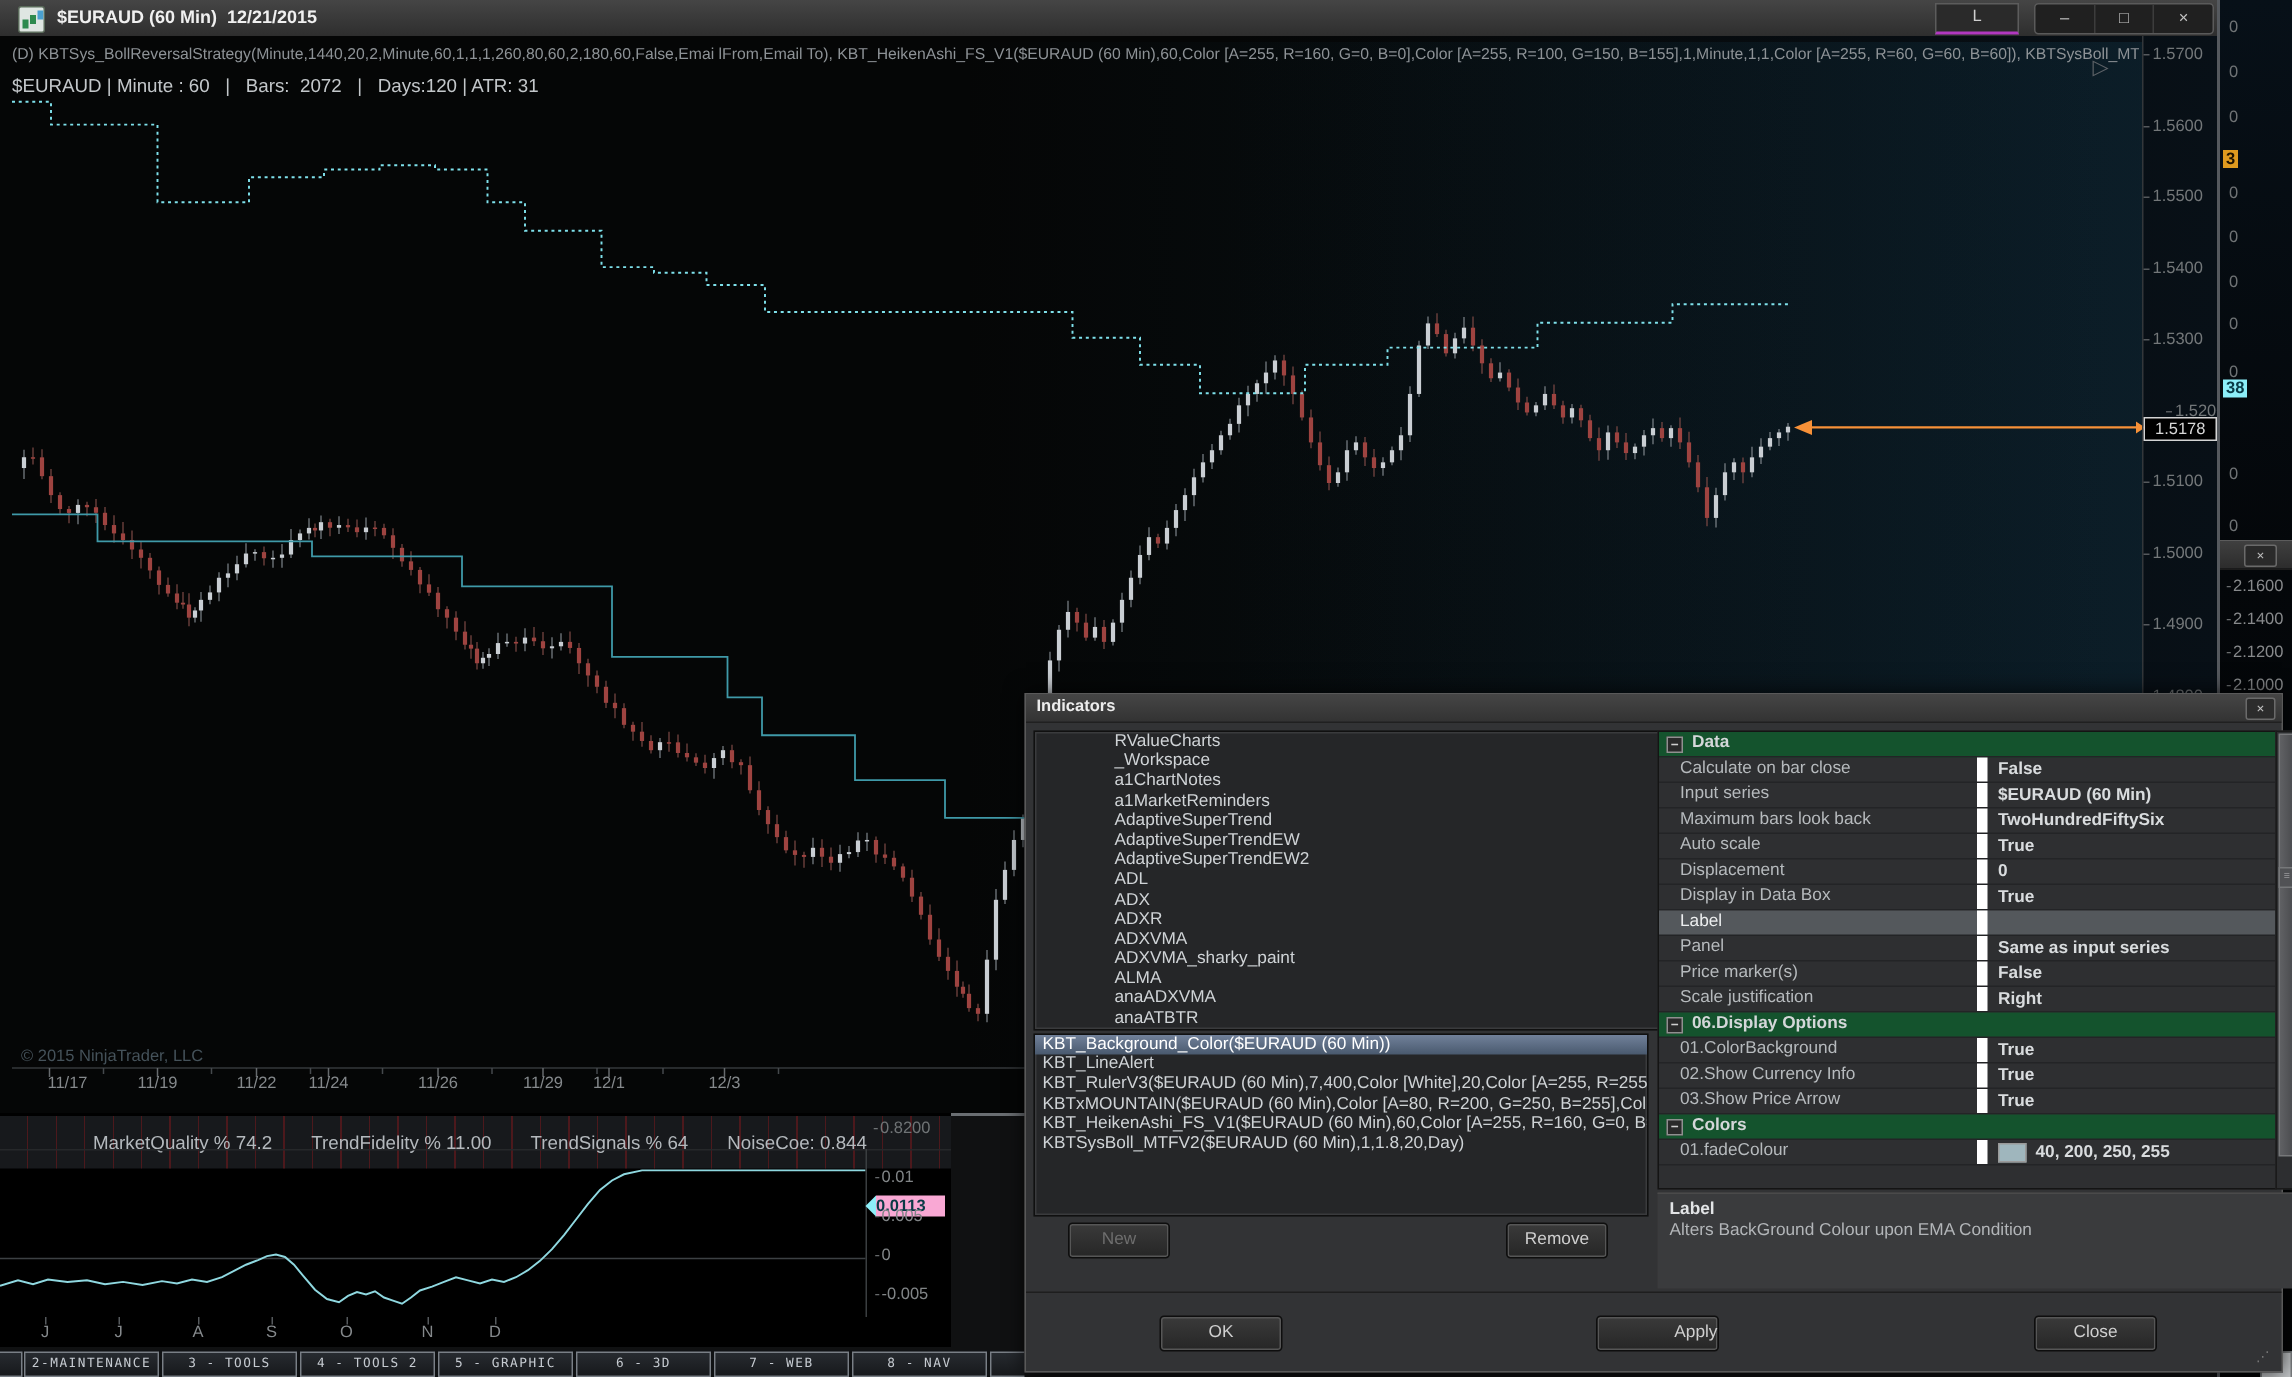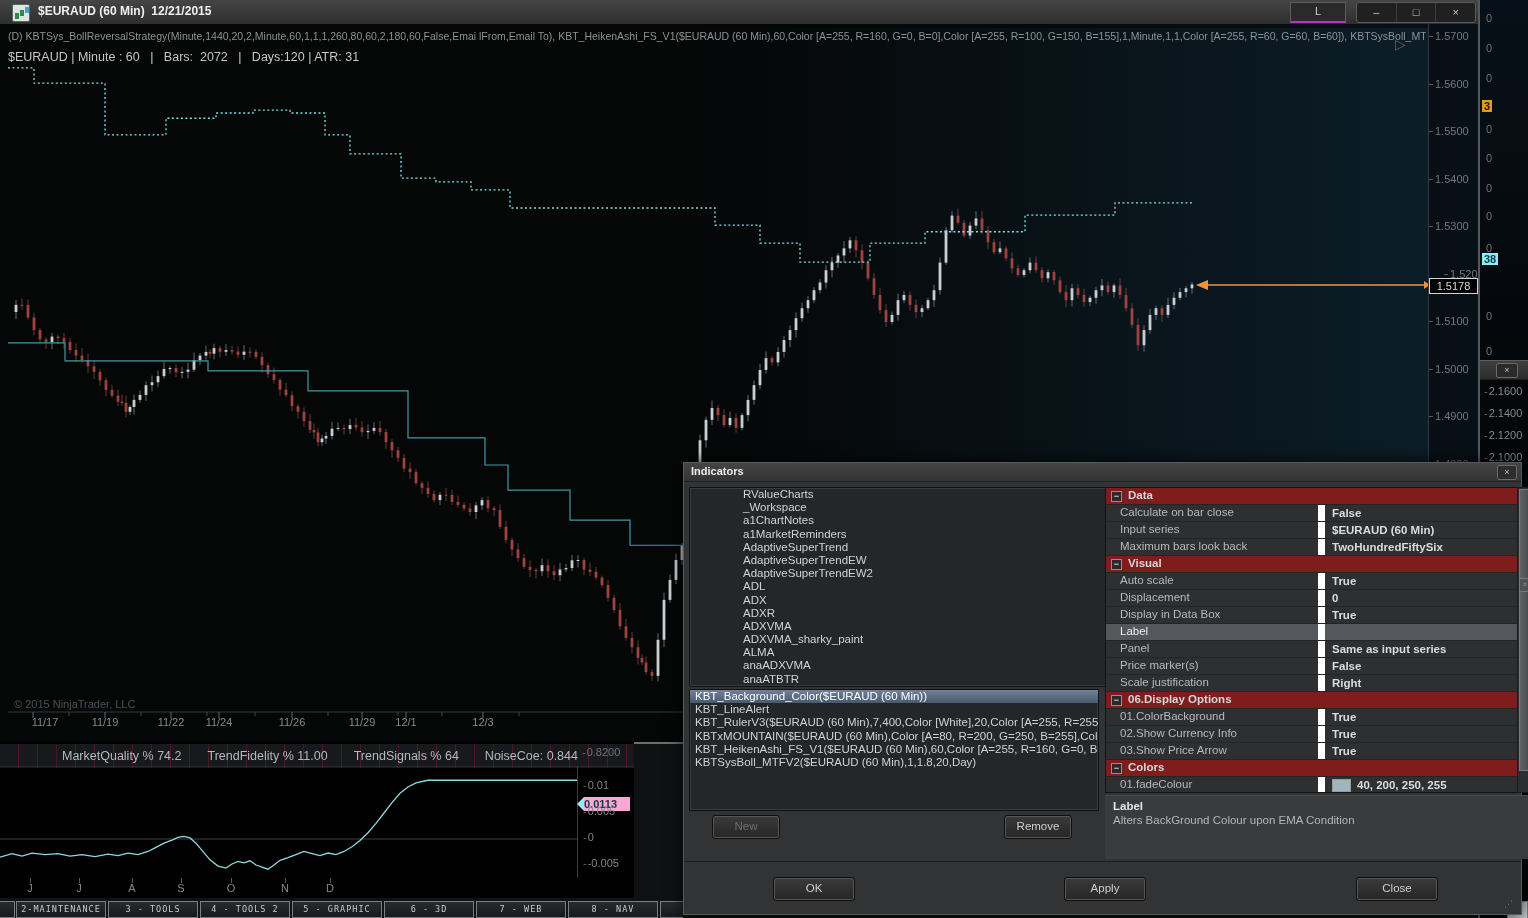--- a/index.html
+++ b/index.html
@@ -35,21 +35,21 @@
   .strip-zero{position:absolute;left:6px;font-size:11px;color:#6f7375;}
   .strip-tag{position:absolute;left:2px;font-size:11px;font-weight:bold;padding:0 2px;}
   #strip-win2-bar{position:absolute;left:0;top:360px;width:50px;height:18px;background:linear-gradient(#3f3f3f,#2c2c2c);border-top:1px solid #5c5c5c;border-bottom:1px solid #1c1c1c;}
   #strip-win2-close{position:absolute;left:16px;top:2px;width:20px;height:13px;background:#2a2a2a;border:1px solid #6a6a6a;color:#bdbdbd;font-size:9px;text-align:center;line-height:12px;border-radius:2px;}
   .strip-price{position:absolute;left:4px;font-size:11px;color:#87898b;}
   .strip-price::before{content:"-";margin-right:1px;color:#6a6c6e;}
   #corner-box{left:1507px;top:901px;width:19px;height:16px;background:#c6c9cb;border:1px solid #7e8183;color:#3a3d3f;font-size:10px;text-align:center;line-height:15px;}
 
   
   #bottom-panel{left:0;top:742px;width:634px;height:156px;background:#000;}
-  #bp-header{position:absolute;left:0;top:2px;width:634px;height:24px;background:#17191c;background-image:repeating-linear-gradient(90deg,transparent 0px,transparent 18px,rgba(120,24,28,0.55) 18px,rgba(120,24,28,0.55) 19px);display:flex;align-items:center;color:#b4b9bd;font-size:12.5px;text-align:center;}
+  #bp-header{position:absolute;left:0;top:2px;width:634px;height:35px;background:#17191c;background-image:repeating-linear-gradient(90deg,transparent 0px,transparent 18px,rgba(120,24,28,0.55) 18px,rgba(120,24,28,0.55) 19px);display:flex;align-items:center;color:#b4b9bd;font-size:12.5px;text-align:center;}
   .bp-stat{white-space:pre;}
   #bp-topaxis{position:absolute;left:582px;top:4px;font-size:11px;color:#6f7375;}
   #bp-topaxis::before{content:"-";margin-right:1px;}
   #bp-plot{position:absolute;left:0;top:24px;width:634px;height:112px;border-top:1px solid #26282a;}
   #bp-axis-strip{position:absolute;left:577px;top:24px;width:57px;height:112px;border-left:1px solid #3a3e40;}
   .bp-axis-label{position:absolute;left:5px;font-size:11px;color:#818587;white-space:nowrap;}
   .bp-axis-label::before{content:"-";margin-right:1px;color:#66696b;}
   #bp-tag{position:absolute;left:6px;top:31px;width:46px;height:14px;background:#f9a8d4;color:#093a46;font-weight:bold;font-size:11px;text-align:left;line-height:14px;}
   #bp-tag::before{content:"";position:absolute;left:-7px;top:0;border-top:7px solid transparent;border-bottom:7px solid transparent;border-right:7px solid #8ceef8;}
   .bp-month{position:absolute;top:140px;font-size:11px;color:#85898c;transform:translateX(-50%);}
@@ -71,21 +71,21 @@
   .list-item.sel{background:linear-gradient(#71819a,#49596e);color:#fff;}
   .vscroll{position:absolute;top:2px;right:2px;width:13px;background:#2d2e30;border:1px solid #1a1a1a;}
   .vthumb{position:absolute;left:1px;width:9px;background:linear-gradient(90deg,#606164,#4a4b4e);border:1px solid #77787a;}
   .vgrip{position:absolute;left:1px;width:9px;height:12px;background:#515255;border:1px solid #77787a;color:#9a9b9d;font-size:7px;text-align:center;line-height:11px;}
   .dlg-btn{position:absolute;height:22px;width:80px;background:linear-gradient(#3a3a3a,#262626);border:1px solid #0e0e0e;box-shadow:inset 0 0 0 1px #565656;border-radius:3px;color:#cfcfcf;font-size:11.5px;text-align:center;line-height:21px;}
   .dlg-btn.disabled{color:#6e6e6e;}
   #prop-grid{left:421px;top:24px;width:411px;height:304px;background:#2e2f31;border:1px solid #141414;overflow:hidden;}
   .prop-row{display:flex;height:16px;border-bottom:1px solid #232426;}
   .prop-row .plabel{width:198px;padding-left:14px;font-size:11.5px;color:#b6babd;line-height:15px;border-right:7px solid #ffffff;white-space:nowrap;overflow:hidden;}
   .prop-row .pvalue{flex:1;padding-left:7px;font-size:11.5px;font-weight:bold;color:#d9dcde;line-height:15px;white-space:nowrap;overflow:hidden;display:flex;align-items:center;}
-  .prop-row.group{background:#7f1d1d;}
+  .prop-row.group{background:#14532d;}
   .prop-row.group .plabel{font-weight:bold;color:#d4d7d9;border-right:none;width:100%;padding-left:22px;position:relative;}
   .prop-row.group .plabel::before{content:"\2212";position:absolute;left:5px;top:3px;width:9px;height:9px;border:1px solid #909090;background:#2a2a2a;color:#cfcfcf;font-size:9px;line-height:8px;text-align:center;}
   .prop-row.selrow{background:#54585c;}
   .prop-row.selrow .plabel{color:#eceeef;}
   .swatch{display:inline-block;width:17px;height:11px;border:1px solid #9a9a9a;margin-right:6px;flex:none;}
   #prop-scroll{left:833px;top:24px;width:13px;height:304px;background:#2d2e30;border:1px solid #1a1a1a;}
   #desc-box{left:421px;top:332px;width:424px;height:64px;background:#3a3b3d;border-top:1px solid #4a4a4a;padding:4px 0 0 8px;box-sizing:border-box;}
   #desc-title{font-size:11.5px;font-weight:bold;color:#e2e4e6;}
   #desc-text{font-size:11.5px;color:#b2b5b8;margin-top:2px;}
   #dlg-sep{left:0;top:398px;width:837px;height:1px;background:#1e1e1e;}
@@ -696,23 +696,20 @@
           <div class="pvalue">False</div>
         </div>
         <div class="prop-row">
           <div class="plabel">Input series</div>
           <div class="pvalue">$EURAUD (60 Min)</div>
         </div>
         <div class="prop-row">
           <div class="plabel">Maximum bars look back</div>
           <div class="pvalue">TwoHundredFiftySix</div>
         </div>
-        <div class="prop-row group">
-          <div class="plabel">Visual</div>
-        </div>
         <div class="prop-row">
           <div class="plabel">Auto scale</div>
           <div class="pvalue">True</div>
         </div>
         <div class="prop-row">
           <div class="plabel">Displacement</div>
           <div class="pvalue">0</div>
         </div>
         <div class="prop-row">
           <div class="plabel">Display in Data Box</div>
@@ -762,17 +759,17 @@
       <div class="vgrip" style="top:90px;">≡</div>
     </div>
 
     <div id="desc-box" class="abs">
       <div id="desc-title">Label</div>
       <div id="desc-text">Alters BackGround Colour upon EMA Condition</div>
     </div>
 
     <div id="dlg-sep" class="abs"></div>
     <div class="dlg-btn" style="left:89px;top:414px;">OK</div>
-    <div class="dlg-btn" style="left:380px;top:414px;">Apply</div>
+    <div class="dlg-btn" style="left:380px;top:414px;text-align:right;">Apply</div>
     <div class="dlg-btn" style="left:672px;top:414px;">Close</div>
     <div id="resize-grip" class="abs">⋰</div>
   </div>
 </div>
 
 </body></html>

